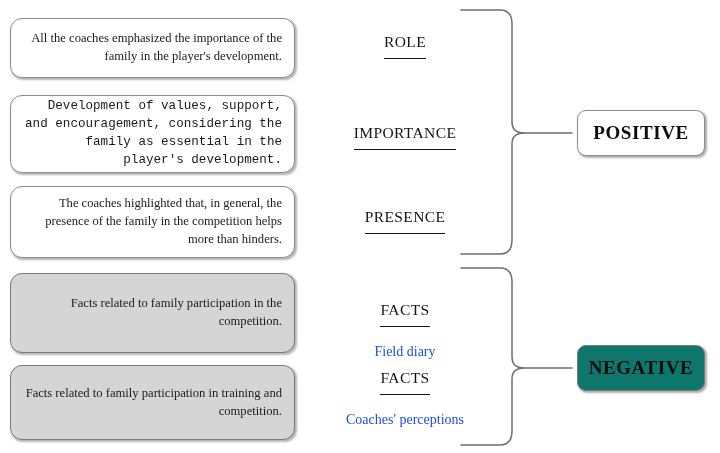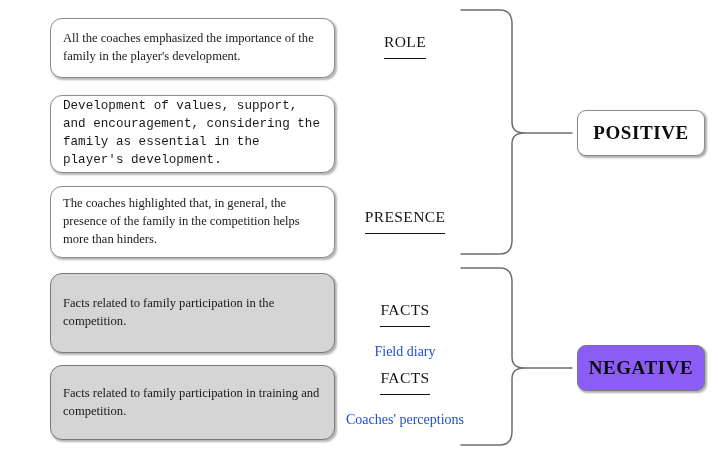--- a/index.html
+++ b/index.html
@@ -16,27 +16,26 @@
   .stmt{
     position:absolute;
     left:10px;
     width:285px;
     box-sizing:border-box;
     border:1.3px solid #8c8c8c;
     border-radius:12px;
     display:flex;
     align-items:center;
     justify-content:center;
-    text-align:left;
+    text-align:right;
     padding:4px 12px;
     font-size:12.6px;
     line-height:1.42;
     color:#1a1a1a;
     box-shadow:1.5px 1.5px 2px rgba(120,120,120,0.55);
-    margin-left:40px;
   }
   .stmt.white{background:#ffffff;}
   .stmt.gray{background:#d5d5d5;border-color:#7a7a7a;}
 
   .s1{top:18px;height:60px;}
   .s2{top:95px;height:78px;font-family:Liberation Mono, monospace;}
   .s3{top:186px;height:72px;}
   .s4{top:273px;height:80px;}
   .s5{top:365px;height:75px;}
 
@@ -83,21 +82,21 @@
     display:flex;
     align-items:center;
     justify-content:center;
     font-size:19px;
     font-weight:bold;
     letter-spacing:0.6px;
     color:#0d0d0d;
     box-shadow:1.6px 1.6px 2px rgba(120,120,120,0.6);
   }
   .outcome.white{background:#ffffff;}
-  .outcome.gray{background:#8b5cf6;border-color:#7a7a7a;}
+  .outcome.gray{background:#0f766e;border-color:#7a7a7a;}
   .o1{top:110px;}
   .o2{top:345px;}
 </style>
 </head>
 <body>
 
 <div id="canvas">
 
   <div class="stmt white s1">
     <span>All the coaches emphasized the importance of the family in the player's development.</span>
@@ -116,20 +115,23 @@
   </div>
 
   <div class="stmt gray s5">
     <span>Facts related to family participation in training and competition.</span>
   </div>
 
   <div class="cat c1">
     <div><span class="main">ROLE</span></div>
   </div>
 
+  <div class="cat c2">
+    <div><span class="main">IMPORTANCE</span></div>
+  </div>
 
   <div class="cat c3">
     <div><span class="main">PRESENCE</span></div>
   </div>
 
   <div class="cat c4">
     <div><span class="main">FACTS</span></div>
     <div class="sub">Field diary</div>
   </div>
 

